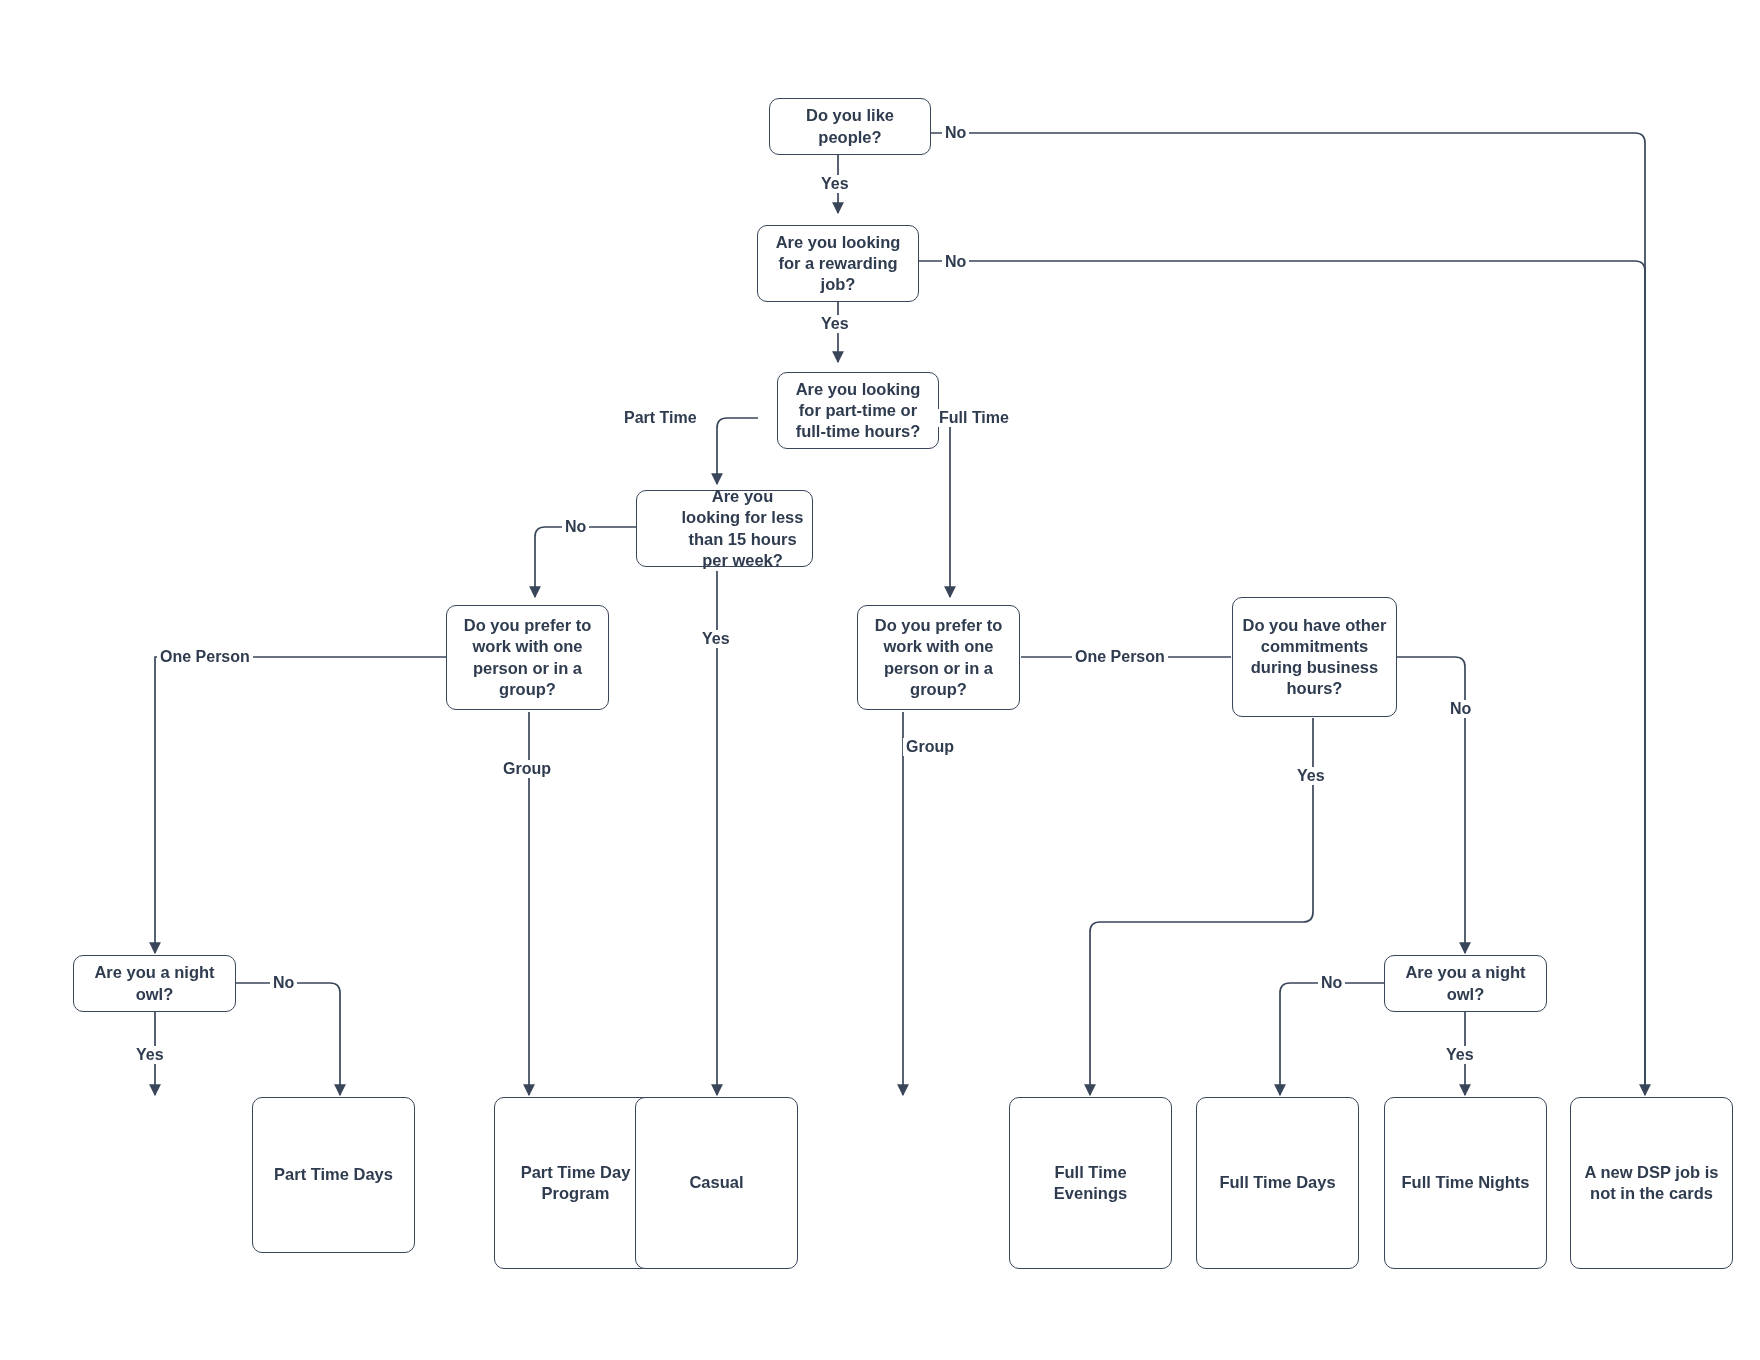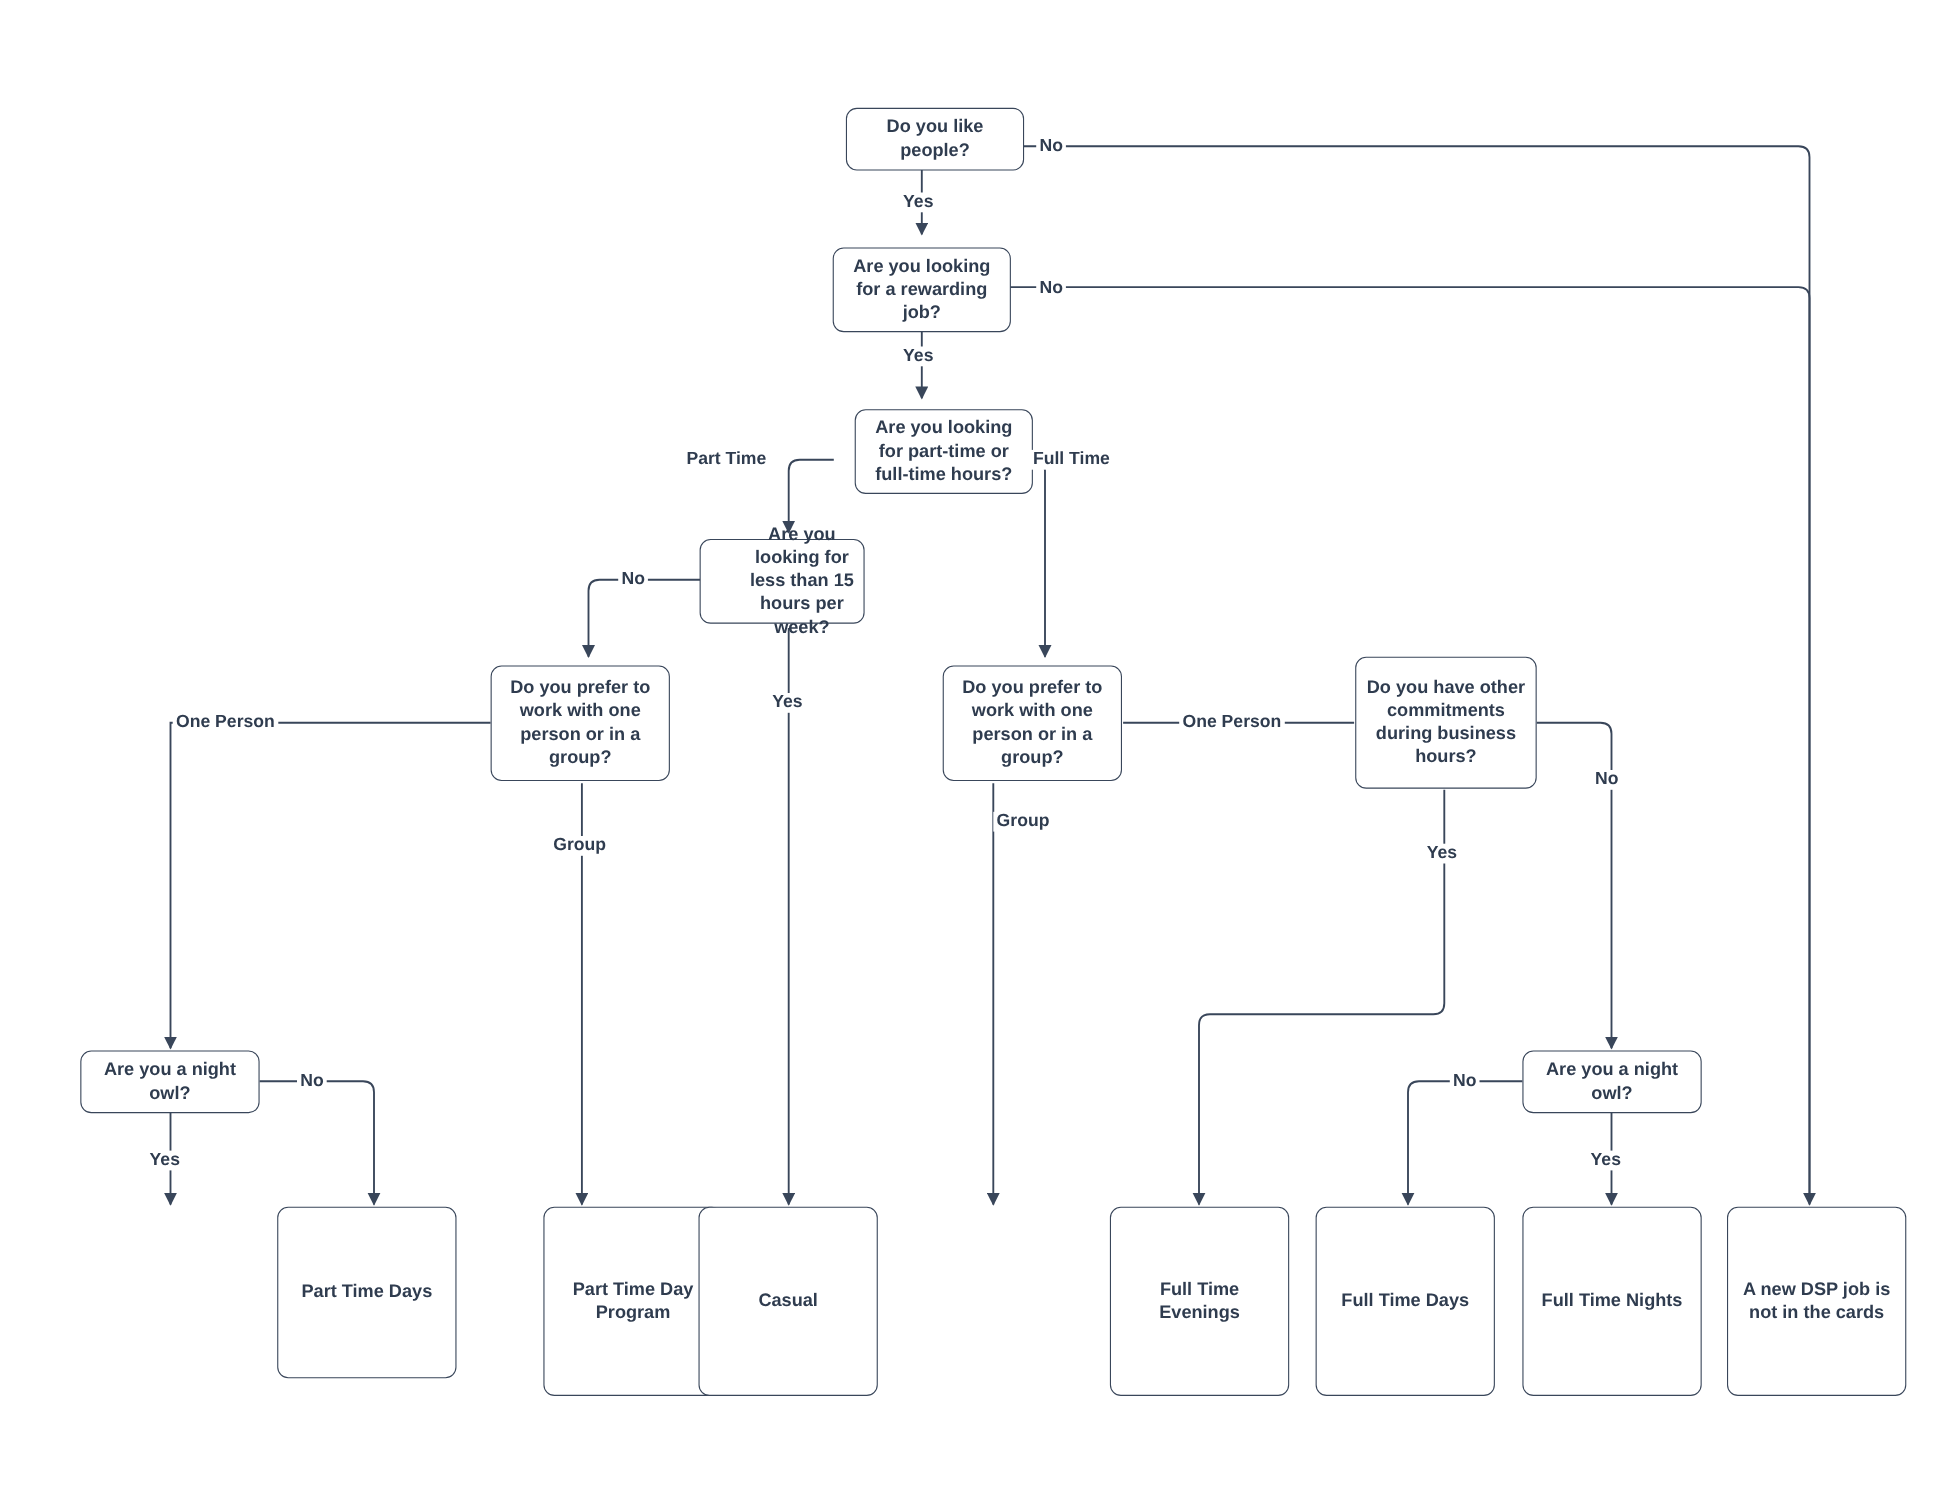--- a/index.html
+++ b/index.html
@@ -111,21 +111,21 @@
   </div>
 
   <div class="node" style="left:757px; top:225px; width:162px; height:77px;">
     <span>Are you looking for a rewarding job?</span>
   </div>
 
   <div class="node" style="left:757px; top:372px; width:162px; height:77px;margin-left:20px;">
     <span>Are you looking for part-time or full-time hours?</span>
   </div>
 
-  <div class="node" style="left:636px; top:490px; width:150px; height:77px;padding-left:44px;">
+  <div class="node" style="left:636px; top:490px; width:177px; height:77px;padding-left:44px;">
     <span>Are you looking for less than 15 hours per week?</span>
   </div>
 
   <div class="node" style="left:446px; top:605px; width:163px; height:105px;">
     <span>Do you prefer to work with one person or in a group?</span>
   </div>
 
   <div class="node" style="left:857px; top:605px; width:163px; height:105px;">
     <span>Do you prefer to work with one person or in a group?</span>
   </div>

